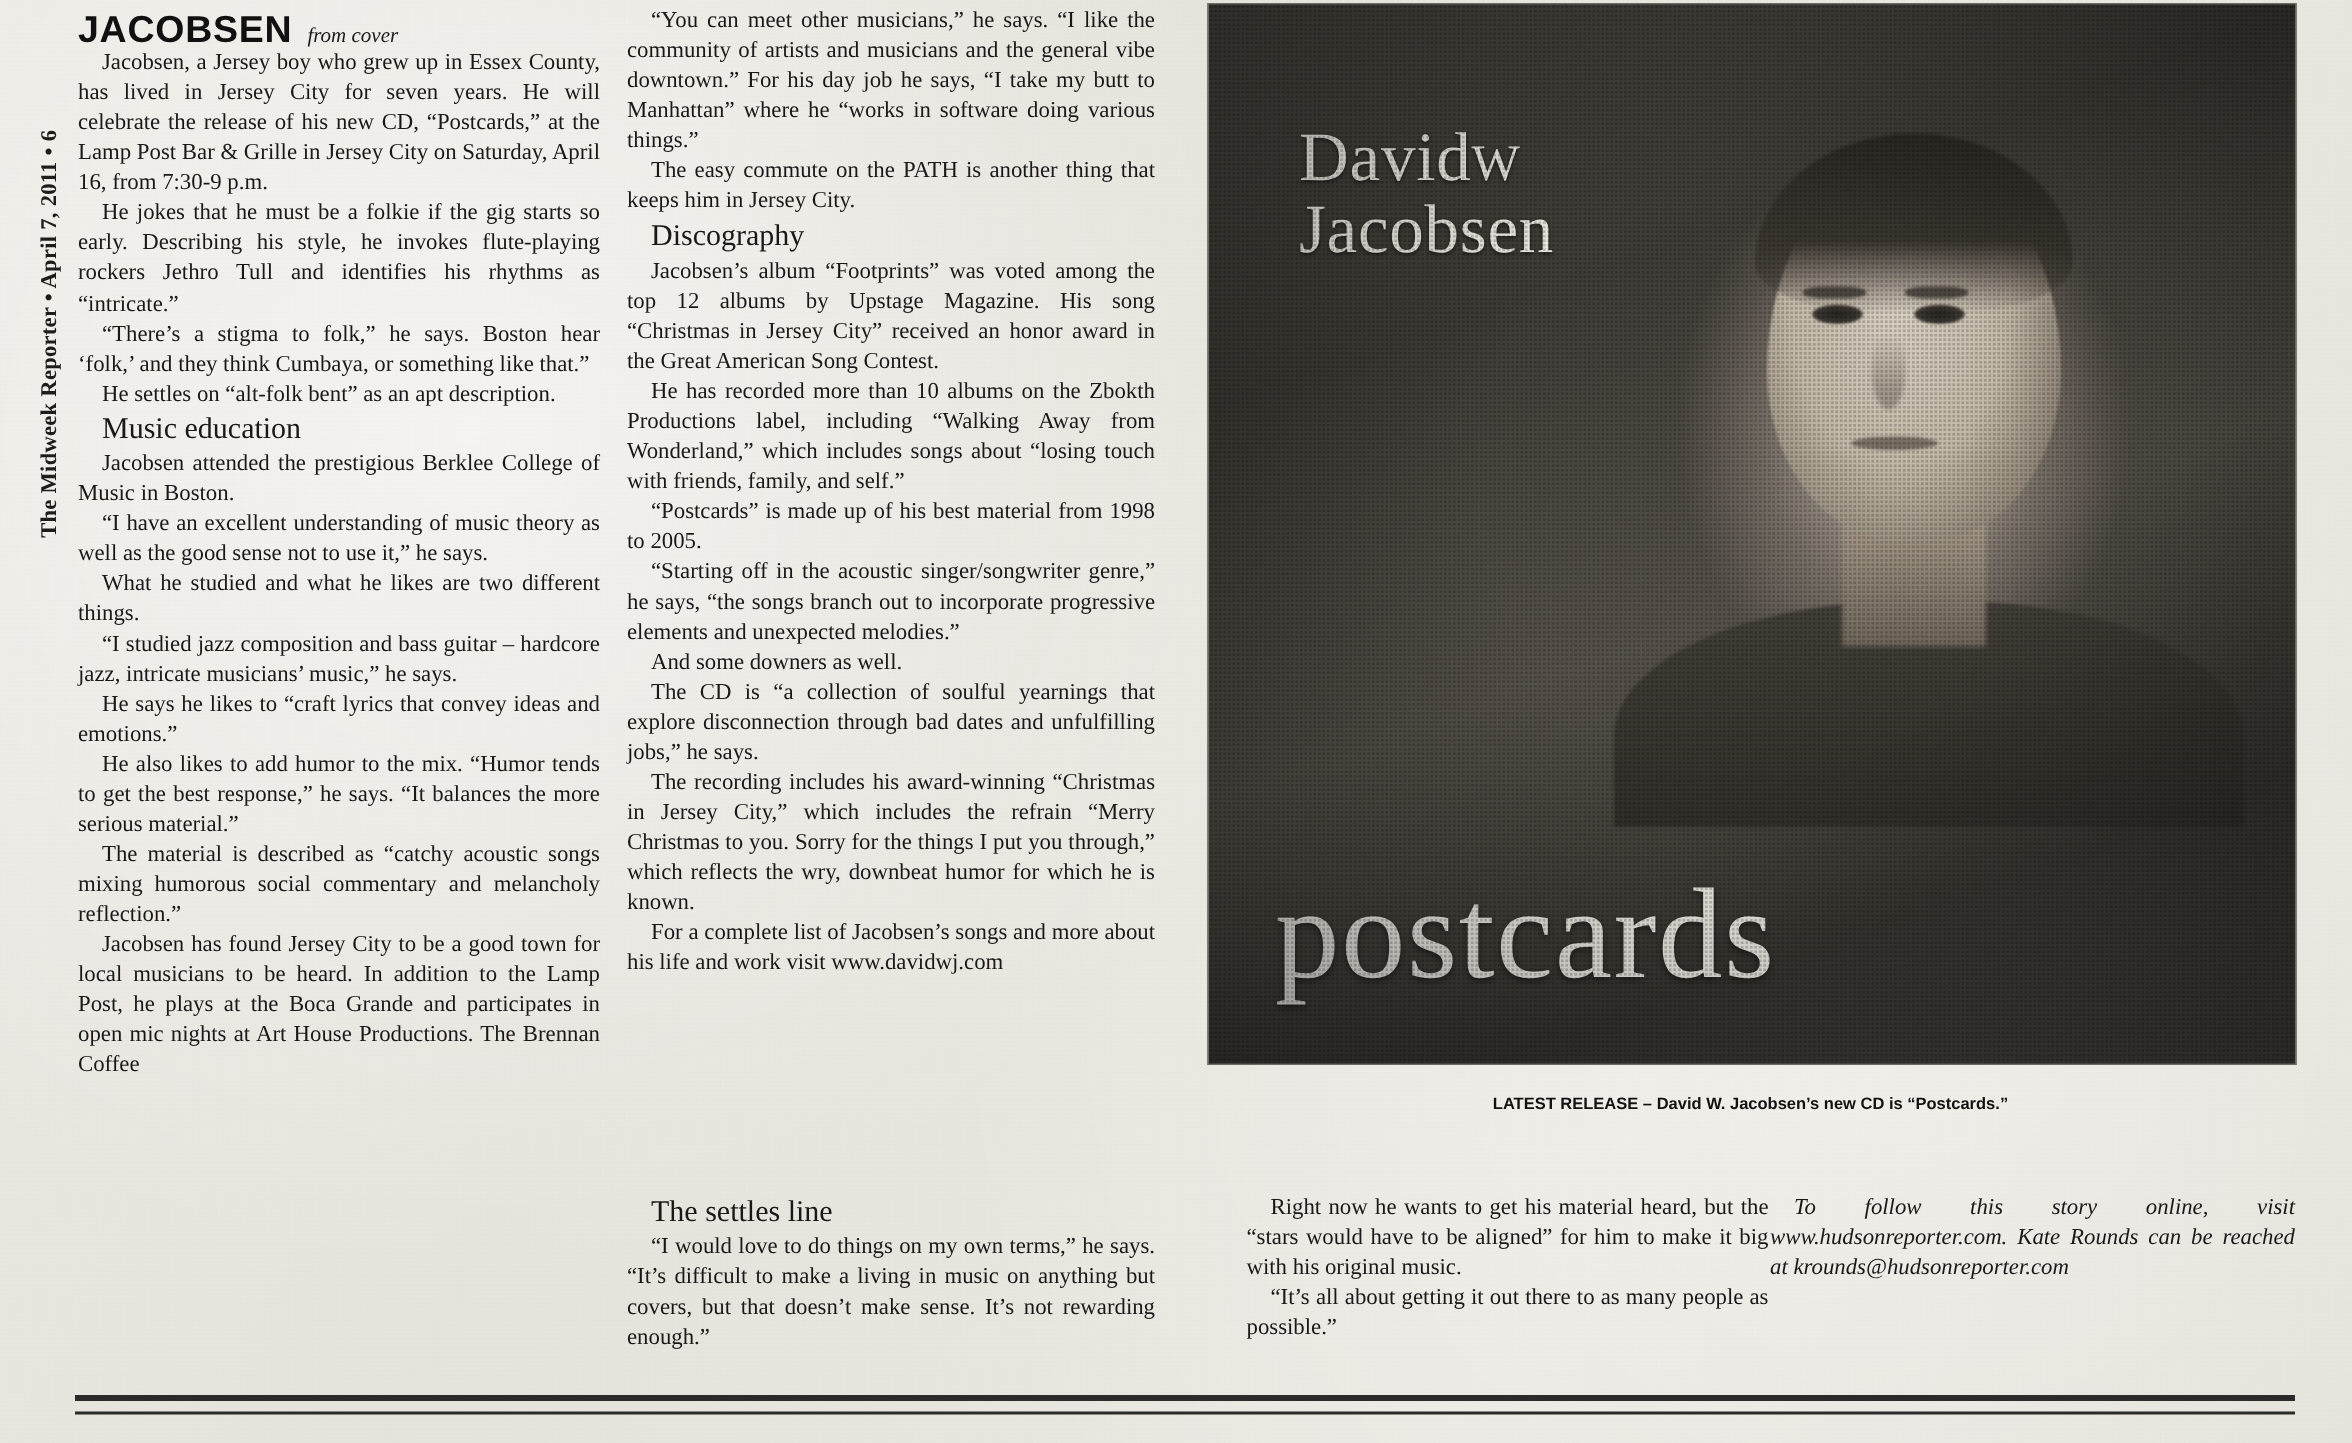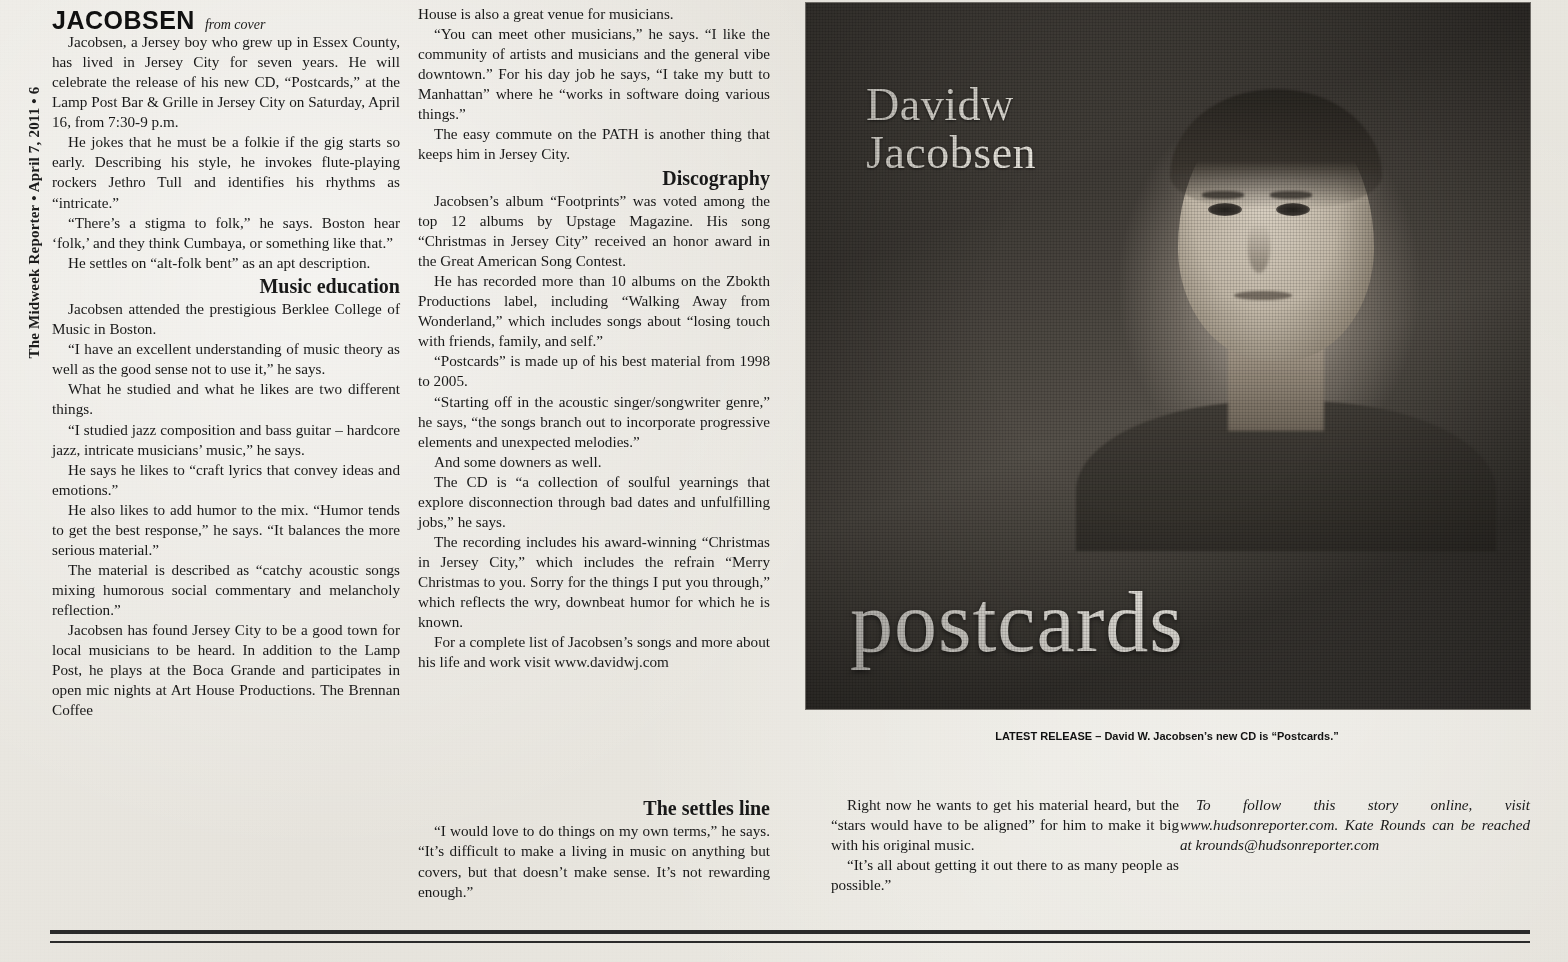--- a/index.html
+++ b/index.html
@@ -92,22 +92,22 @@
     font-family: "Liberation Serif", serif;
   }
   .col p {
     margin: 0;
     text-indent: 16px;
     hyphens: auto;
     -webkit-hyphens: auto;
   }
   .col p.noindent { text-indent: 0; }
   .subhead {
-    text-align: right;
-    font-weight: bold;
+    text-align: left;
+    font-weight: normal;
     font-size: 20px;
     margin: 11px 0 7px 0;
     text-indent: 0;
     font-family: "Liberation Serif", serif;
   }
   #col1 { left: 52px;  top: 32px;  width: 348px; }
   #col2 { left: 418px; top: 4px;   width: 352px; }
 
   
   .bcol {
@@ -314,21 +314,20 @@
     <p>“I have an excellent understanding of music theory as well as the good sense not to use it,” he says.</p>
     <p>What he studied and what he likes are two different things.</p>
     <p>“I studied jazz composition and bass guitar – hardcore jazz, intricate musicians’ music,” he says.</p>
     <p>He says he likes to “craft lyrics that convey ideas and emotions.”</p>
     <p>He also likes to add humor to the mix. “Humor tends to get the best response,” he says. “It balances the more serious material.”</p>
     <p>The material is described as “catchy acoustic songs mixing humorous social commentary and melancholy reflection.”</p>
     <p>Jacobsen has found Jersey City to be a good town for local musicians to be heard. In addition to the Lamp Post, he plays at the Boca Grande and participates in open mic nights at Art House Productions. The Brennan Coffee</p>
   </div>
 
   <div class="col" id="col2">
-    <p class="noindent">House is also a great venue for musicians.</p>
     <p>“You can meet other musicians,” he says. “I like the community of artists and musicians and the general vibe downtown.”  For his day job he says, “I take my butt to Manhattan” where he “works in software doing various things.”</p>
     <p>The easy commute on the PATH is another thing that keeps him in Jersey City.</p>
     <p class="subhead">Discography</p>
     <p>Jacobsen’s album “Footprints” was voted among the top 12 albums by Upstage Magazine. His song “Christmas in Jersey City” received an honor award in the Great American Song Contest.</p>
     <p>He has recorded more than 10 albums on the Zbokth Productions label, including “Walking Away from Wonderland,” which includes songs about “losing touch with friends, family, and self.”</p>
     <p>“Postcards” is made up of his best material from 1998 to 2005.</p>
     <p>“Starting off in the acoustic singer/songwriter genre,” he says, “the songs branch out to incorporate progressive elements and unexpected melodies.”</p>
     <p>And some downers as well.</p>
     <p>The CD is “a collection of soulful yearnings that explore disconnection through bad dates and unfulfilling jobs,” he says.</p>
     <p>The recording includes his award-winning “Christmas in Jersey City,” which includes the refrain “Merry Christmas to you. Sorry for the things I put you through,” which reflects the wry, downbeat humor for which he is known.</p>

